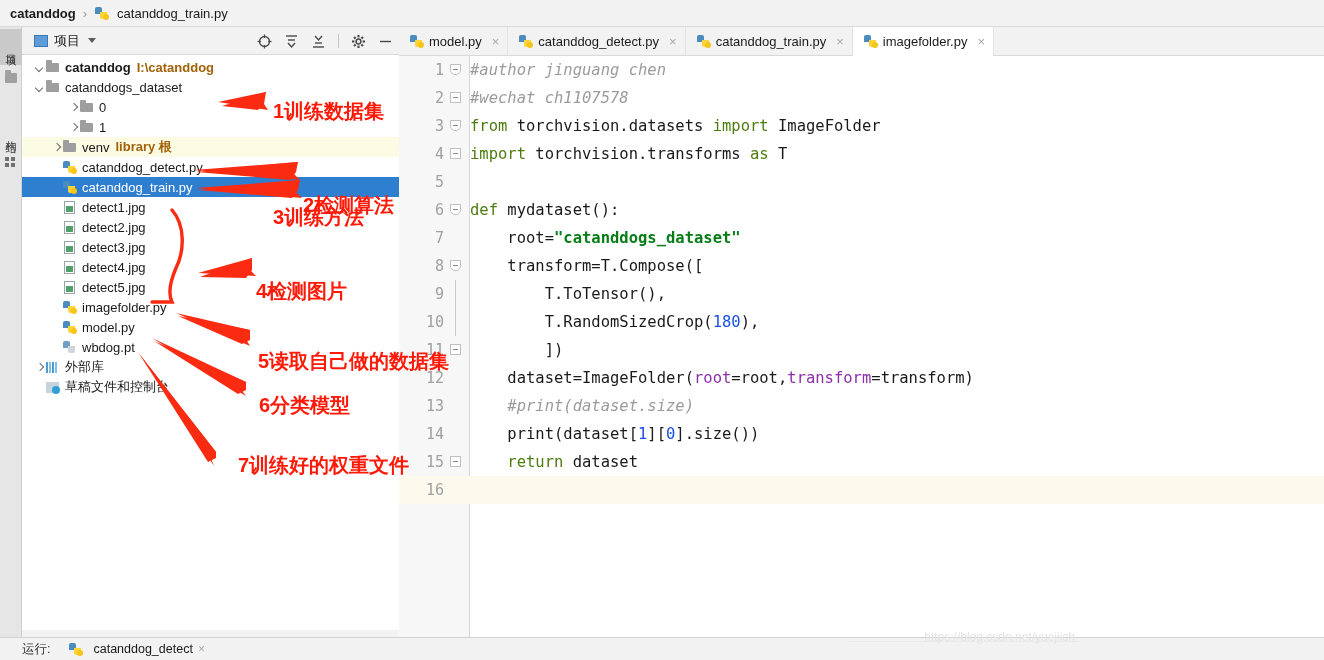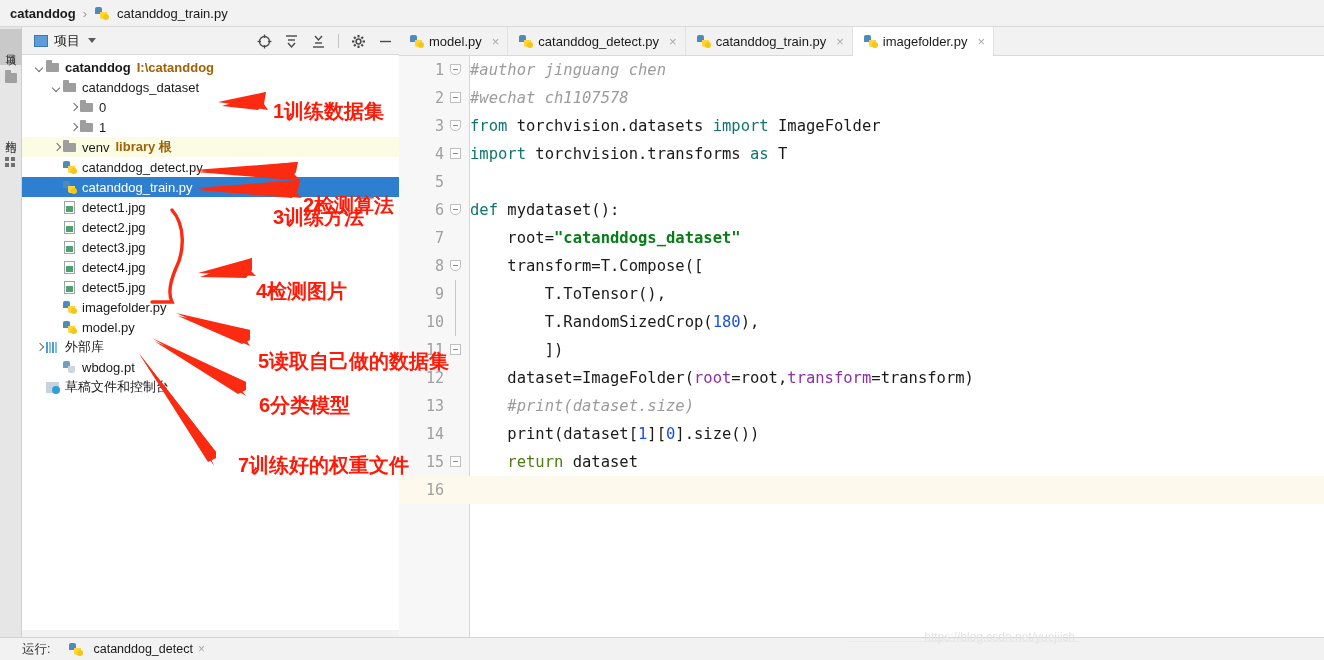--- a/index.html
+++ b/index.html
@@ -108,21 +108,21 @@
   .cl.caret { background: #fdf9ec; }
   .ln { width: 45px; text-align: right; font-size: 15px; color: #a0a0a0;
         font-family: "DejaVu Sans Mono", monospace; flex: 0 0 45px; }
   .fold { width: 26px; flex: 0 0 26px; position: relative; height: 28px; }
   .fold .minus { position:absolute; left:6px; top:8px; width:11px; height:11px; border:1px solid #c0c0c0; background:#fff; }
   .fold .minus:after { content:""; position:absolute; left:2px; top:4px; width:5px; height:1px; background:#8a8a8a; }
   .fold .minus.tri { border-bottom-left-radius:5px; border-bottom-right-radius:5px; }
   .fold .vline { position:absolute; left:11px; top:0; width:1px; height:28px; background:#c8c8c8; }
   .ctext { font-family: "DejaVu Sans Mono", monospace; font-size: 15.5px; color: #1a1a1a; white-space: pre; }
   .cmt { color: #9b9b9b; font-style: italic; }
-  .kw  { color: #0f766e; }
+  .kw  { color: #4d7c0f; }
   .str { color: #067d17; font-weight: bold; }
   .num { color: #1750eb; }
   .kwarg { color: #8c2fa8; }
   .fn  { color: #4d7c0f; }
 
   
   .anno { position: absolute; color: #ff1a08; font-size: 20px; font-weight: bold;
           font-family: "Liberation Sans", sans-serif; white-space: nowrap; letter-spacing: 0px; }
   .arrowsvg { position: absolute; pointer-events: none; }
 
@@ -221,21 +221,21 @@
     </div>
     <div class="tree" id="tree">
         <div class="row" style="padding-left: 12px;">
           <span class="arrow d"></span>
           <span class="ic">
             <span class="ic-folder"></span>
           </span>
           <span class="lbl-bold">catanddog</span>
           <span class="lbl-dim">I:\catanddog</span>
         </div>
-        <div class="row" style="padding-left: 29px;">
+        <div class="row" style="padding-left: 12px;">
           <span class="arrow d"></span>
           <span class="ic">
             <span class="ic-folder"></span>
           </span>
           <span class="">catanddogs_dataset</span>
         </div>
         <div class="row" style="padding-left: 46px;">
           <span class="arrow r"></span>
           <span class="ic">
             <span class="ic-folder"></span>
@@ -329,41 +329,41 @@
           <span class="arrow"></span>
           <span class="ic">
             <span class="ic-py">
               <b></b>
               <i></i>
               <u></u>
             </span>
           </span>
           <span class="">model.py</span>
         </div>
+        <div class="row" style="padding-left: 29px;">
+          <span class="arrow"></span>
+          <span class="ic">
+            <span class="ic-pt">
+              <b></b>
+              <i></i>
+            </span>
+          </span>
+          <span class="">wbdog.pt</span>
+        </div>
         <div class="row" style="padding-left: 12px;">
           <span class="arrow r"></span>
           <span class="ic">
             <span class="ic-lib">
               <i></i>
               <i></i>
               <i></i>
               <i></i>
             </span>
           </span>
           <span class="">外部库</span>
-        </div>
-        <div class="row" style="padding-left: 29px;">
-          <span class="arrow"></span>
-          <span class="ic">
-            <span class="ic-pt">
-              <b></b>
-              <i></i>
-            </span>
-          </span>
-          <span class="">wbdog.pt</span>
         </div>
         <div class="row" style="padding-left: 12px;">
           <span class="arrow"></span>
           <span class="ic">
             <span class="ic-scratch"></span>
           </span>
           <span class="">草稿文件和控制台</span>
         </div>
       </div>
   </div>

